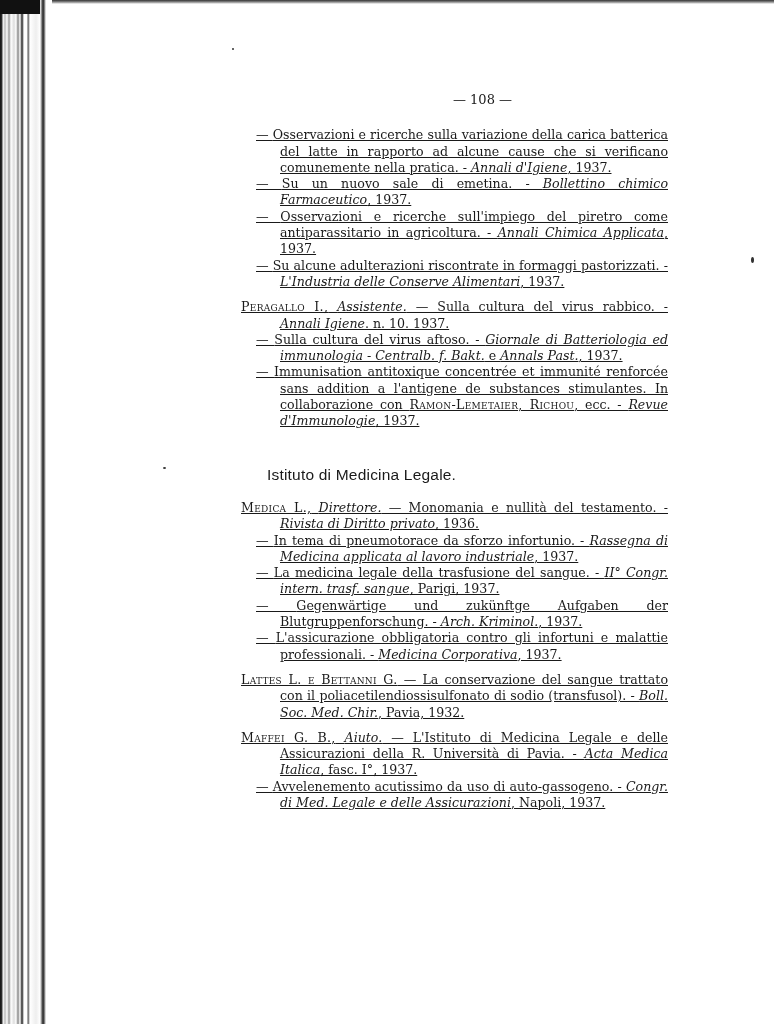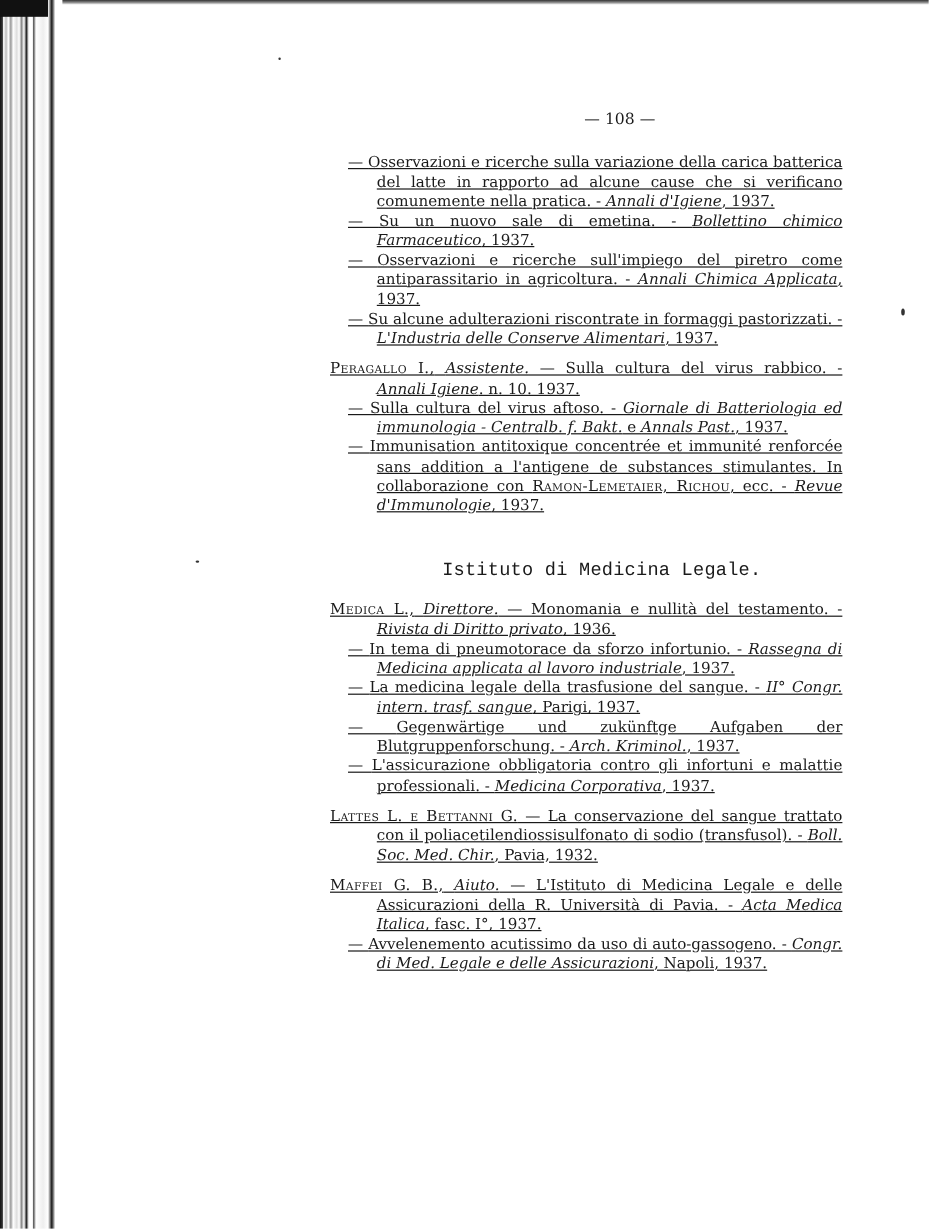--- a/index.html
+++ b/index.html
@@ -19,37 +19,37 @@
   }
   .binding-top {
     position: absolute; left: 0; top: 0; width: 40px; height: 14px; background: #111;
   }
   .top-edge {
     position: absolute; left: 52px; top: 0; width: 722px; height: 4px;
     background: linear-gradient(180deg, #333 0, #888 2px, #fff 4px);
   }
   .page {
     position: absolute; left: 241px; top: 92px; width: 427px;
-    font-size: 12.6px; line-height: 16.3px; margin-left: 34px;
+    font-size: 12.6px; line-height: 16.3px;
   }
   .page-number {
     text-align: center; margin: 0 0 19px 0; font-size: 13px; padding-left: 56px;
   }
   .entry {
     text-align: justify; padding-left: 39px; text-indent: -39px;
     margin: 0;
     text-decoration: underline;
   }
   .entry.dash { padding-left: 39px; text-indent: -24px; }
   .entry.gap { margin-top: 9px; }
   .sc { font-variant: small-caps; letter-spacing: 0.3px; }
   i { font-style: italic; }
   .section-title {
-    font-family: Liberation Mono, monospace; font-size: 15.5px;
-    text-align: center; margin: 37px 0 17px 0; padding-left: 26px;
+    font-family: Liberation Sans, sans-serif; font-size: 15.5px;
+    margin: 37px 0 17px 0; padding-left: 26px;
     font-weight: normal; letter-spacing: 0.2px;
   }
   .speck { position: absolute; background: #333; border-radius: 50%; }
 </style>
 </head>
 <body>
 
 <div class="binding"></div>
 <div class="binding-top"></div>
 <div class="top-edge"></div>

